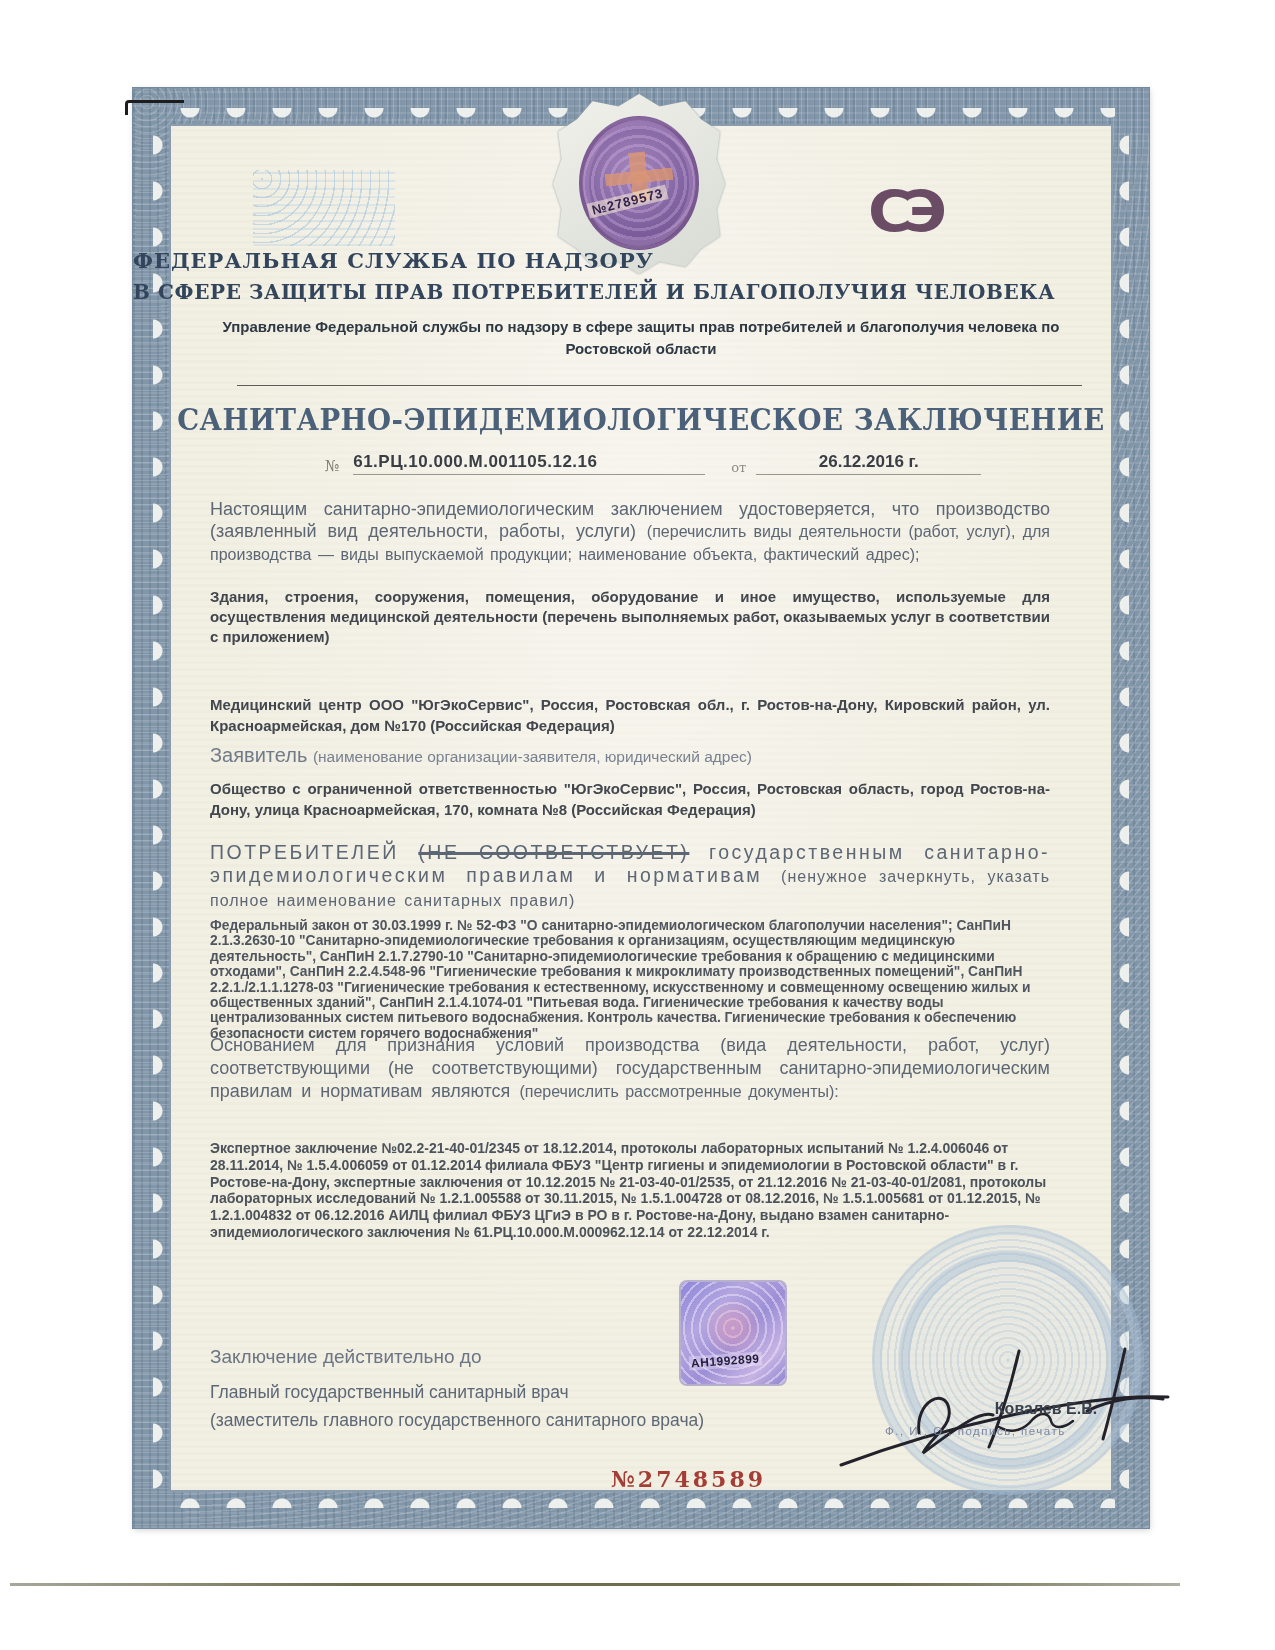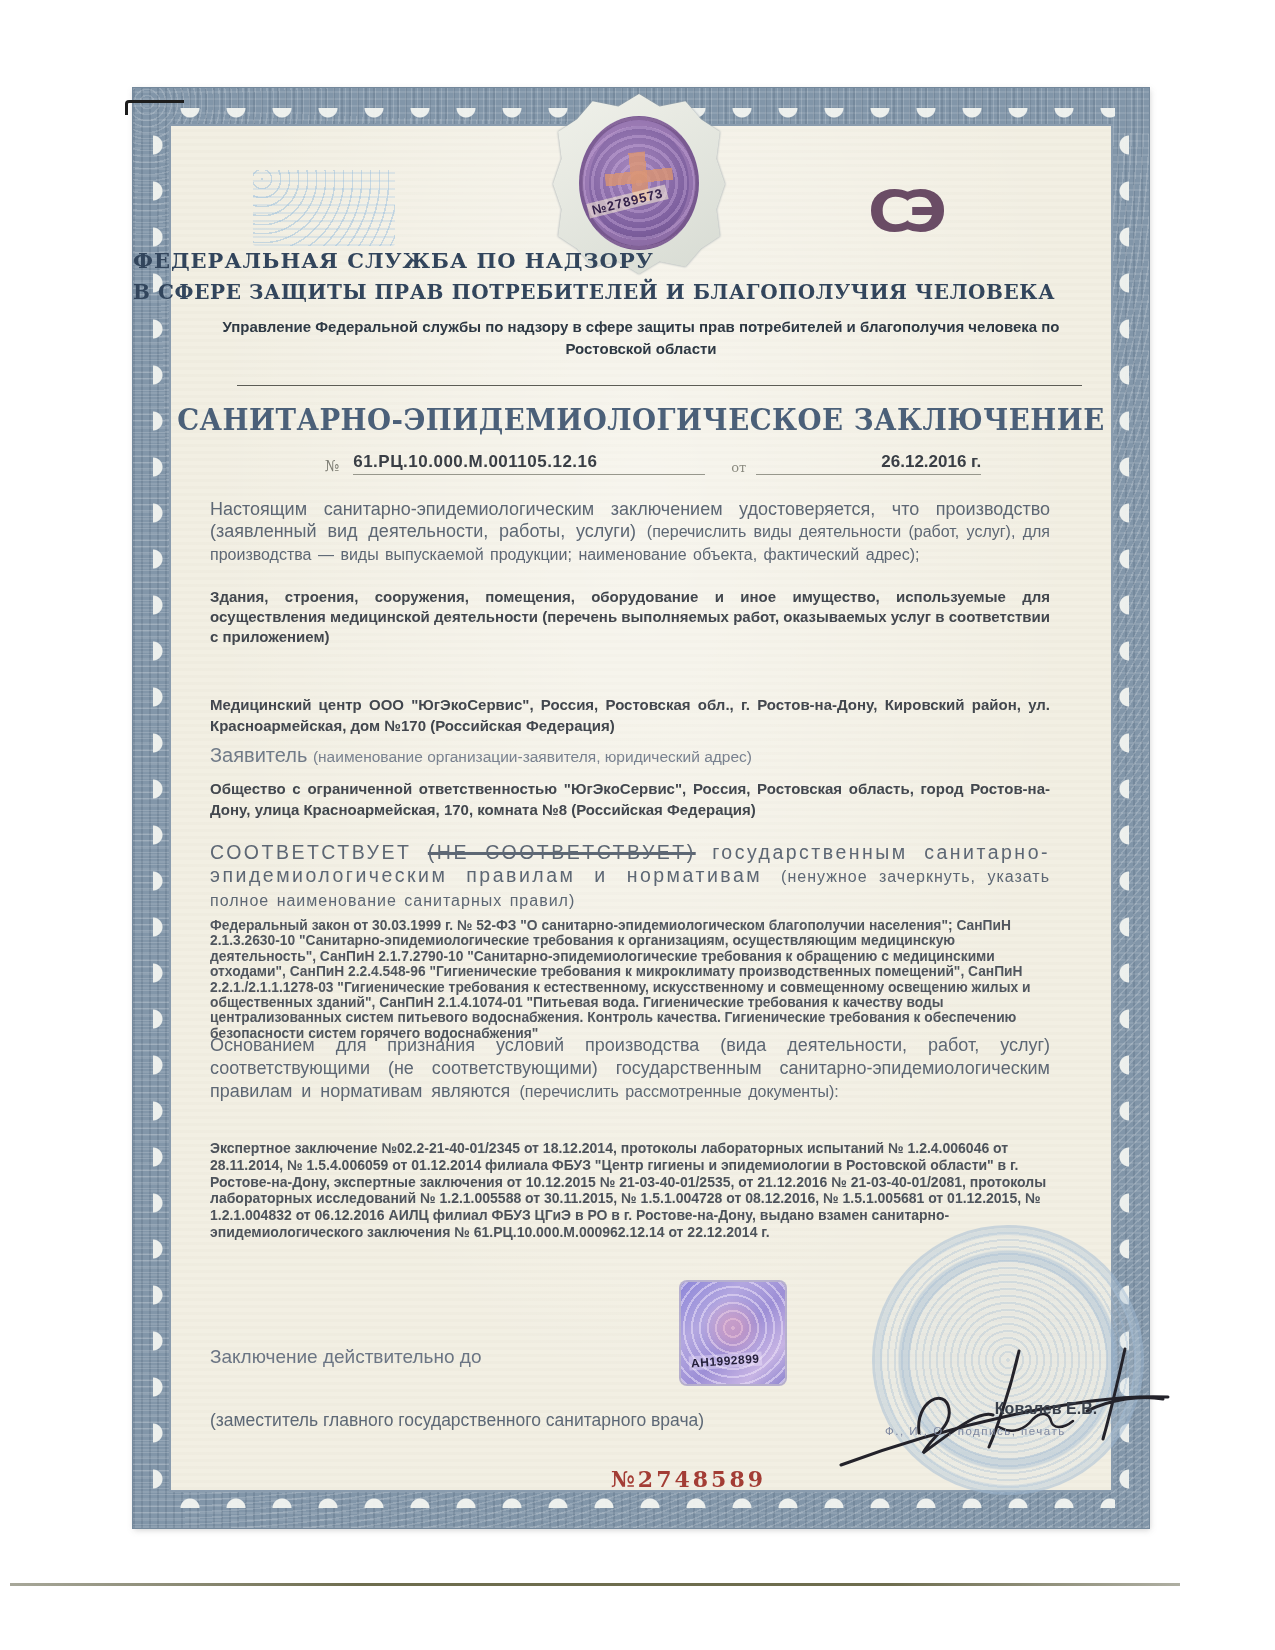--- a/index.html
+++ b/index.html
@@ -80,21 +80,21 @@
     font-size:10px;color:#8f8f86;letter-spacing:1px;}
   .title{position:absolute;left:0;right:0;top:315px;text-align:center;
     font-family:"DejaVu Serif","Liberation Serif",serif;font-weight:bold;
     font-size:29px;color:#4b6079;letter-spacing:.5px;transform:scaleX(.95);}
 
   .num-row{position:absolute;left:104px;width:845px;top:364px;display:flex;align-items:flex-end;}
   .no-label{font-family:"DejaVu Serif",serif;font-size:15px;color:#7c7c72;margin-left:88px;}
   .num-cell{width:352px;border-bottom:1px solid #97978c;
     font-size:17px;font-weight:bold;color:#393e45;letter-spacing:.5px;padding-bottom:2px;margin-left:14px;}
   .ot-label{font-family:"DejaVu Serif",serif;font-size:13px;color:#8b8b80;margin-left:26px;}
-  .date-cell{width:225px;text-align:right;border-bottom:1px solid #97978c;
+  .date-cell{width:225px;text-align:center;border-bottom:1px solid #97978c;
     font-size:17px;font-weight:bold;color:#393e45;padding-bottom:2px;margin-left:10px;}
 
   
   .tpl{color:#5d6774;}
   .fill{color:#42474e;font-weight:bold;}
   .p{position:absolute;left:77px;width:840px;text-align:justify;}
   .p-certify{top:410px;font-size:18px;line-height:22px;word-spacing:5px;}
   .p-certify .small{font-size:16px;word-spacing:2px;}
   .p-object{top:499px;font-size:15px;line-height:20px;word-spacing:0;}
   .p-facility{top:606px;font-size:15px;line-height:21px;}
@@ -183,21 +183,21 @@
   <div class="p p-facility fill">Медицинский центр ООО "ЮгЭкоСервис", Россия, Ростовская обл., г. Ростов-на-Дону, Кировский район, ул. Красноармейская, дом №170 (Российская Федерация)</div>
 
   <div class="applicant-row">
     <span>Заявитель</span>
     <span class="cap">(наименование организации-заявителя, юридический адрес)</span>
   </div>
 
   <div class="p p-applicant fill">Общество с ограниченной ответственностью "ЮгЭкоСервис", Россия, Ростовская область, город Ростов-на-Дону, улица Красноармейская, 170, комната №8 (Российская Федерация)</div>
 
   <div class="p p-conformity tpl">
-    <span>СООТВЕТСТВУЕТ</span>
+    <span>ПОТРЕБИТЕЛЕЙ</span>
     <span class="struck">(НЕ СООТВЕТСТВУЕТ)</span>
     <span>государственным санитарно-эпидемиологическим правилам и нормативам</span>
     <span class="small">(ненужное зачеркнуть, указать полное наименование санитарных правил)</span>
   </div>
 
   <div class="p p-regulations">Федеральный закон от 30.03.1999 г. № 52-ФЗ "О санитарно-эпидемиологическом благополучии населения"; СанПиН 2.1.3.2630-10 "Санитарно-эпидемиологические требования к организациям, осуществляющим медицинскую деятельность", СанПиН 2.1.7.2790-10 "Санитарно-эпидемиологические требования к обращению с медицинскими отходами", СанПиН 2.2.4.548-96 "Гигиенические требования к микроклимату производственных помещений", СанПиН 2.2.1./2.1.1.1278-03 "Гигиенические требования к естественному, искусственному и совмещенному освещению жилых и общественных зданий", СанПиН 2.1.4.1074-01 "Питьевая вода. Гигиенические требования к качеству воды централизованных систем питьевого водоснабжения. Контроль качества. Гигиенические требования к обеспечению безопасности систем горячего водоснабжения"</div>
 
   <div class="p p-basis tpl">
     <span>Основанием для признания условий производства (вида деятельности, работ, услуг) соответствующими (не соответствующими) государственным санитарно-эпидемиологическим правилам и нормативам являются</span>
     <span class="small">(перечислить рассмотренные документы):</span>
@@ -213,20 +213,21 @@
 
   <svg class="signature" viewBox="0 0 350 190" fill="none">
     <path d="M18 152 C 120 114 260 80 345 84" stroke="#23222a" stroke-width="3" stroke-linecap="round"></path>
     <path d="M96 120 C 92 88 122 74 126 96 C 129 114 108 124 100 140 C 140 110 158 98 170 102" stroke="#23222a" stroke-width="3" stroke-linecap="round"></path>
     <path d="M196 38 C 186 82 172 120 166 134" stroke="#23222a" stroke-width="3" stroke-linecap="round"></path>
     <path d="M176 114 C 190 122 202 116 210 106 C 218 98 226 100 228 108 C 230 116 240 116 250 108" stroke="#23222a" stroke-width="2.5" stroke-linecap="round"></path>
     <path d="M302 36 C 294 72 284 112 280 126 M264 98 C 288 86 318 82 340 86" stroke="#23222a" stroke-width="3" stroke-linecap="round"></path>
   </svg>
 
   <div class="valid-until tpl">Заключение действительно до</div>
+  <div class="chief tpl">Главный государственный санитарный врач</div>
   <div class="deputy tpl">(заместитель главного государственного санитарного врача)</div>
 
   <div class="signer">Ковалев Е.В.</div>
   <div class="signer-caption">Ф., И., О., подпись, печать</div>
 
   <div class="serial">№2748589</div>
 </div>
 
 <div class="scan-line"></div>
 

